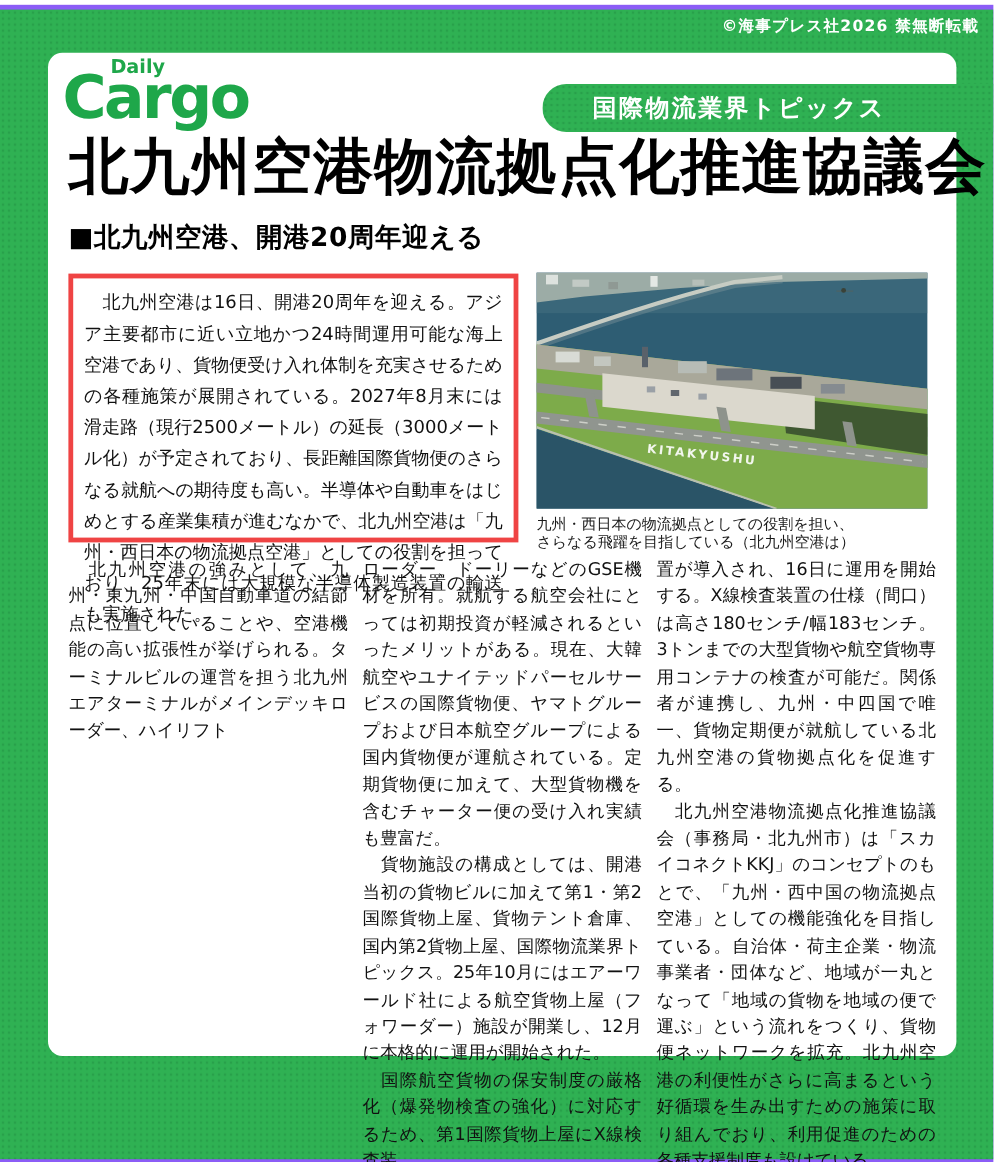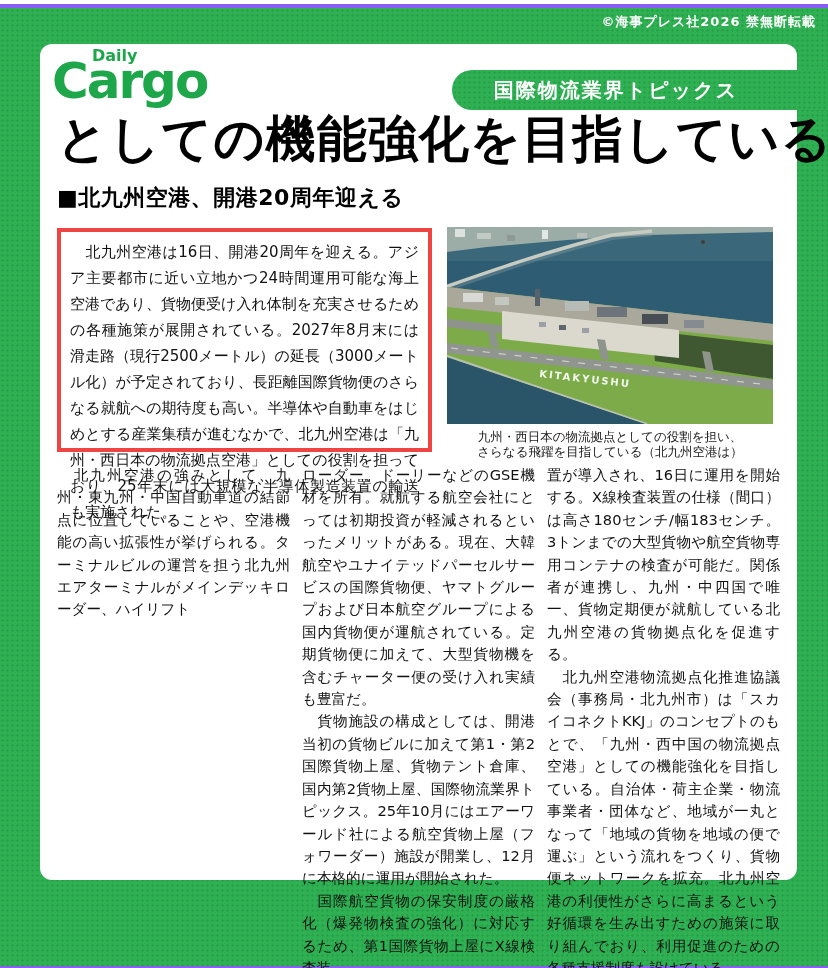--- a/index.html
+++ b/index.html
@@ -57,21 +57,21 @@
   .lead-box {
     position:absolute; left:17px; top:184px; width:375px; height:224px;
     border:4px solid #ef4444; padding:7px 9px;
     font-size:15px; line-height:26px; color:#111;
     text-align:justify;
   }
   .photo-fig { position:absolute; left:407px; top:183px; width:326px; }
   .photo-svg { display:block; width:326px; height:197px; }
   .photo-caption {
     margin-top:5px; font-size:12.5px; line-height:15px;
-    text-align:center; color:#1a1a1a;
+    color:#1a1a1a;
   }
   .body-cols { position:absolute; left:17px; top:420px; width:740px; }
   .col {
     position:absolute; top:0; width:233px;
     font-size:14.6px; line-height:22.4px; color:#111; text-align:justify;
   }
   .col-1 { left:0; } .col-2 { left:245px; } .col-3 { left:490px; }
   .col p { margin:0; }
 </style>
 </head>
@@ -84,21 +84,21 @@
 
   <div class="topic-pill">国際物流業界トピックス</div>
 
   <div class="card">
 
     <div class="logo">
       <span class="logo-cargo">Cargo</span>
       <span class="logo-daily">Daily</span>
     </div>
 
-    <h1 class="headline">としての機能強化を目指している</h1>
+    <h1 class="headline">北九州空港物流拠点化推進協議会</h1>
     <h2 class="subheadline">■北九州空港、開港20周年迎える</h2>
 
     <div class="lead-box">　北九州空港は16日、開港20周年を迎える。アジア主要都市に近い立地かつ24時間運用可能な海上空港であり、貨物便受け入れ体制を充実させるための各種施策が展開されている。2027年8月末には滑走路（現行2500メートル）の延長（3000メートル化）が予定されており、長距離国際貨物便のさらなる就航への期待度も高い。半導体や自動車をはじめとする産業集積が進むなかで、北九州空港は「九州・西日本の物流拠点空港」としての役割を担っており、25年末には大規模な半導体製造装置の輸送も実施された。</div>
 
     <figure class="photo-fig">
       <svg class="photo-svg" viewBox="0 0 326 197" xmlns="http://www.w3.org/2000/svg" aria-hidden="true">
 
         <rect x="0" y="0" width="326" height="197" fill="#2e5d73"></rect>
         <rect x="0" y="0" width="326" height="34" fill="#4a7482" opacity="0.45"></rect>
 

